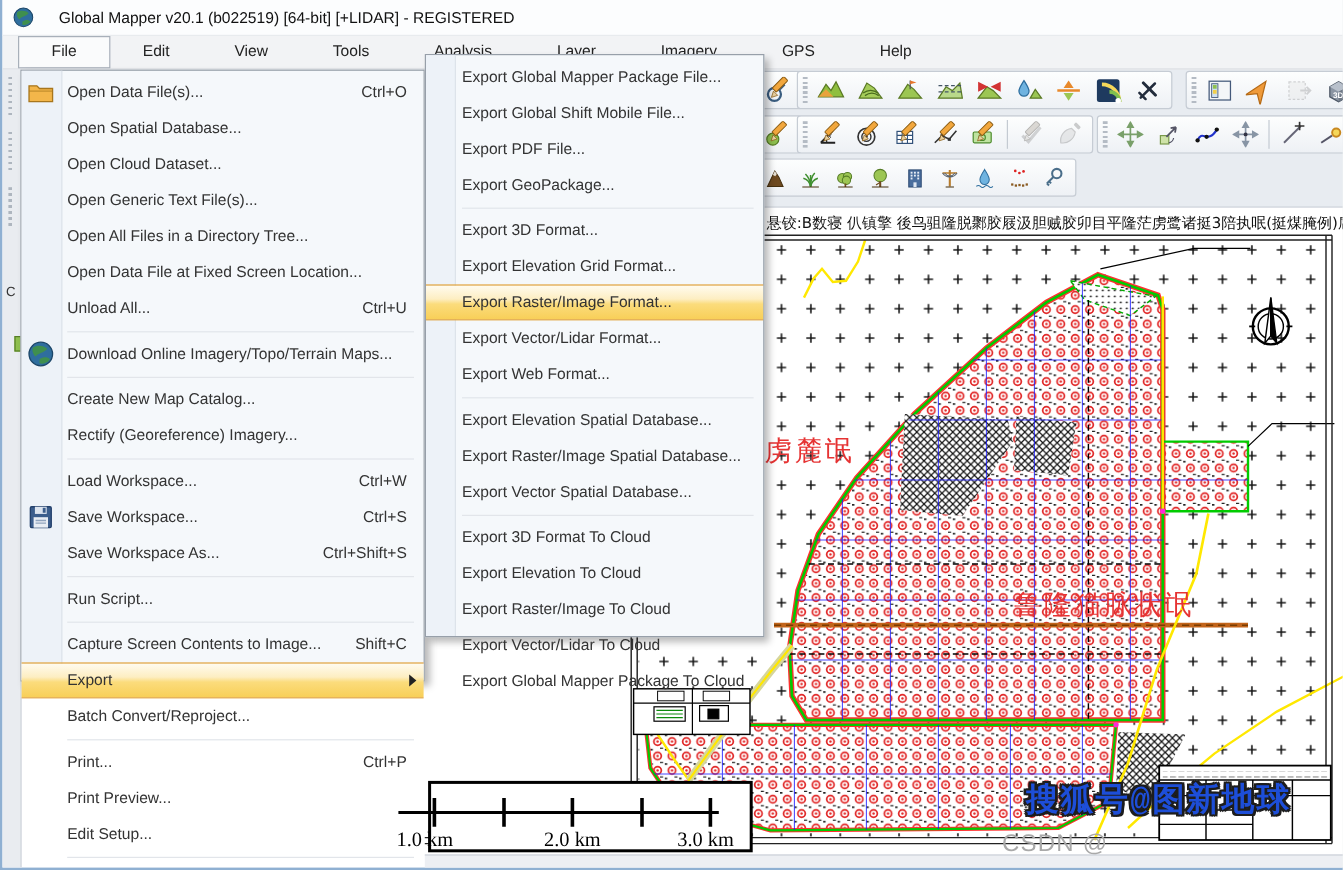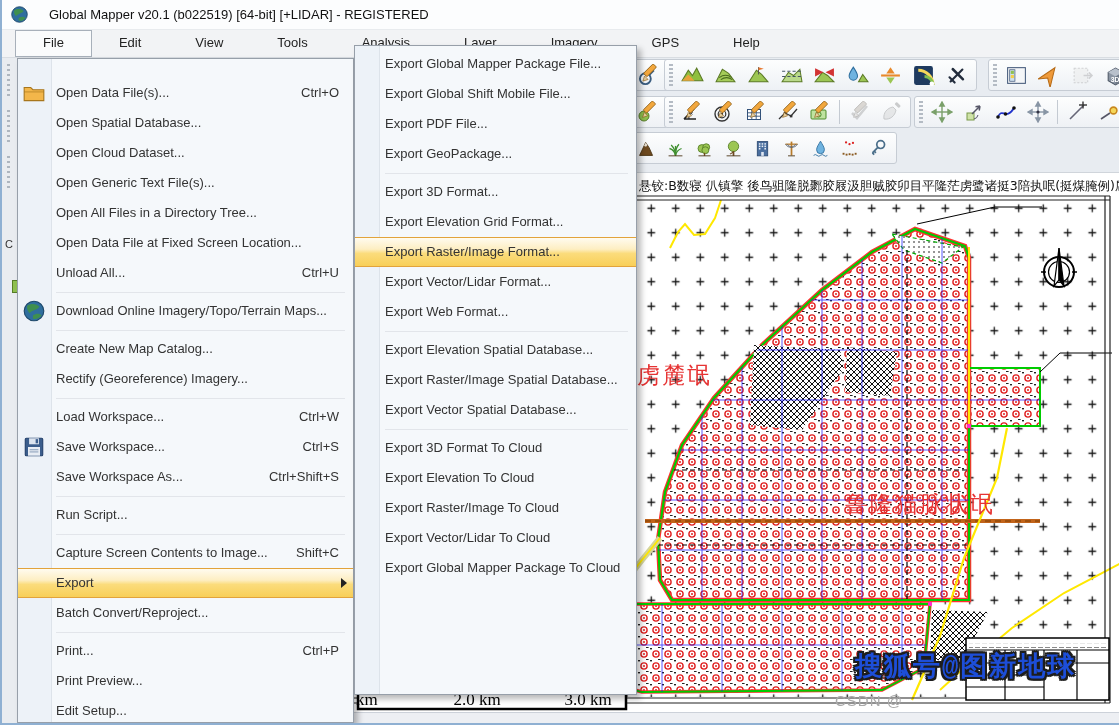--- a/index.html
+++ b/index.html
@@ -26,29 +26,29 @@
             border:1px solid #c6ccd4;border-radius:3px;height:32px;padding:0 3px;box-sizing:border-box;}
   .grip{width:4px;height:22px;margin:0 3px 0 1px;background:repeating-linear-gradient(#b4bbc4 0 2px,transparent 2px 4px);}
   .tbtn{display:flex;align-items:center;justify-content:center;border:1px solid transparent;border-radius:3px;}
   .tbtn.disabled svg{opacity:.45;filter:grayscale(.9);}
   .tb-sep{width:1px;height:24px;background:#c4cad2;margin:0 3px;}
   
   #mapsvg{position:absolute;left:0;top:0;z-index:1;}
   
   .statusbar{position:absolute;left:352px;top:712px;width:767px;height:11px;background:#edeff3;border-top:1px solid #ccd1d9;z-index:2;}
   
-  .wm-csdn{position:absolute;left:833px;top:692px;font-size:15px;color:#a9a9a9;letter-spacing:1px;z-index:3;}
+  .wm-csdn{position:absolute;left:833px;top:692px;font-size:20px;color:#a9a9a9;letter-spacing:1px;z-index:3;}
   .wm-sohu{position:absolute;left:853px;top:648px;font-size:27px;font-weight:700;color:#1d4ed8;letter-spacing:2px;z-index:3;
            font-family:Liberation Mono, monospace;
            text-shadow:-2px -2px 0 #1d1d1d,2px -2px 0 #1d1d1d,-2px 2px 0 #1d1d1d,2px 2px 0 #1d1d1d,0 -2px 0 #1d1d1d,0 2px 0 #1d1d1d,-2px 0 0 #1d1d1d,2px 0 0 #1d1d1d;}
   
-  .menu-panel{position:absolute;left:15px;top:58px;width:337px;height:665px;background:#f5f8fb;border:1px solid #979fa9;
-              box-shadow:4px 4px 6px rgba(0,0,0,.28);z-index:50;padding-top:19px;box-sizing:border-box;}
+  .menu-panel{position:absolute;left:15px;top:58px;width:337px;height:510px;background:#f5f8fb;border:1px solid #979fa9;
+              box-shadow:4px 4px 6px rgba(0,0,0,.28);z-index:50;padding-top:3px;box-sizing:border-box;}
   .menu-panel::before{content:"";position:absolute;left:0;top:0;bottom:0;width:33px;background:#edf2f8;border-right:1px solid #dde3ea;}
-  .submenu-panel{position:absolute;left:352px;top:45px;width:283px;height:650px;background:#f5f8fb;border:1px solid #979fa9;
+  .submenu-panel{position:absolute;left:352px;top:45px;width:283px;height:486px;background:#f5f8fb;border:1px solid #979fa9;
               box-shadow:4px 4px 6px rgba(0,0,0,.28);z-index:60;padding-top:3px;box-sizing:border-box;}
   .submenu-panel::before{content:"";position:absolute;left:0;top:0;bottom:0;width:24px;background:#edf2f8;border-right:1px solid #dde3ea;}
   .mi{position:relative;height:30px;line-height:30px;font-size:13px;color:#333;}
   .mi .mi-label{position:absolute;left:38px;white-space:nowrap;}
   .submenu-panel .mi .mi-label{left:30px;}
   .mi .mi-sc{position:absolute;right:14px;}
   .mi-ico{position:absolute;left:4px;top:3px;width:24px;height:24px;}
   .m-sep{height:8px;position:relative;}
   .m-sep::after{content:"";position:absolute;left:38px;right:8px;top:4px;border-top:1px solid #e2e5ea;}
   .submenu-panel .m-sep::after{left:30px;}

